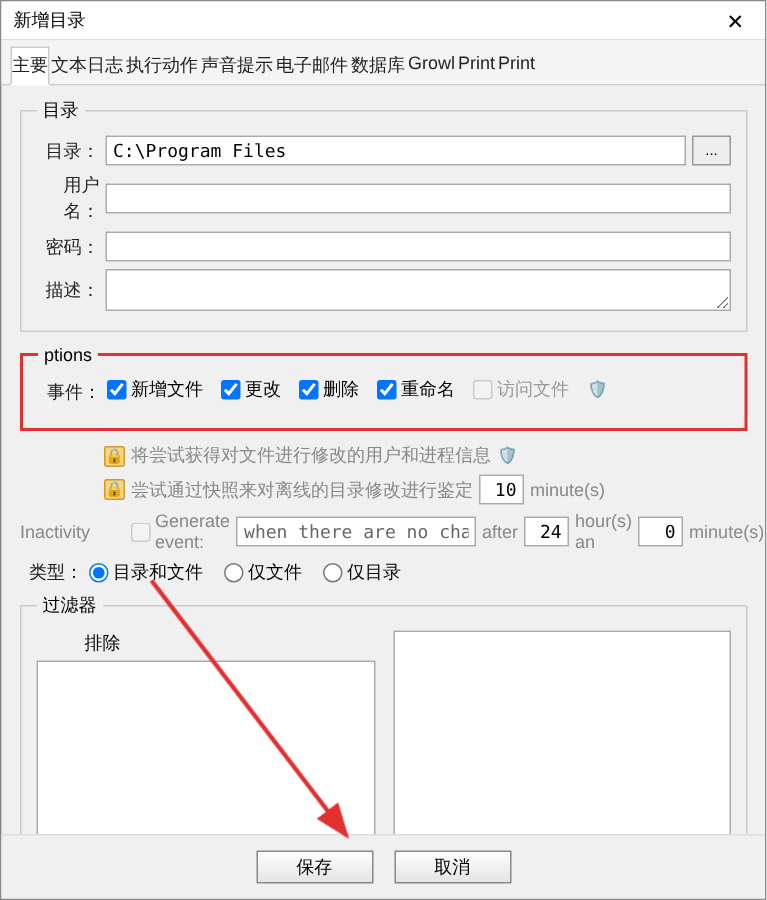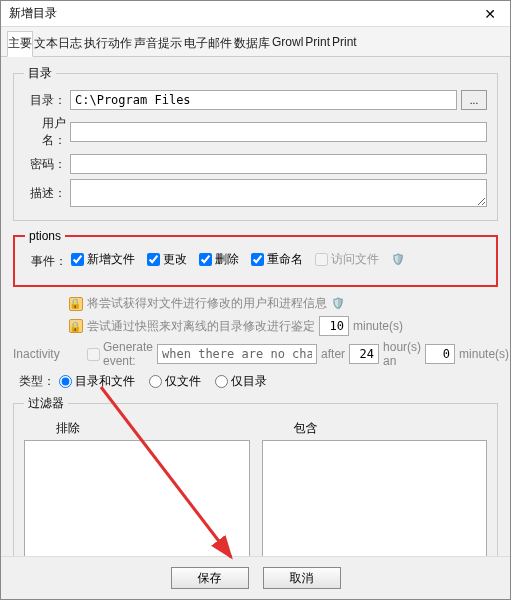--- a/index.html
+++ b/index.html
@@ -162,21 +162,20 @@
     </div>
 
     <fieldset>
       <legend>过滤器</legend>
       <div class="filter-section">
         <div class="filter-col">
           <span class="filter-label">排除</span>
           <div class="filter-box"></div>
         </div>
         <div class="filter-col">
-          <span class="filter-label">包含</span>
           <div class="filter-box"></div>
         </div>
       </div>
     </fieldset>
 
   </div>
 
   <div class="buttons">
     <svg class="arrow" style="left:90px; top:-180px" viewBox="0 0 160 190">
       <defs>

